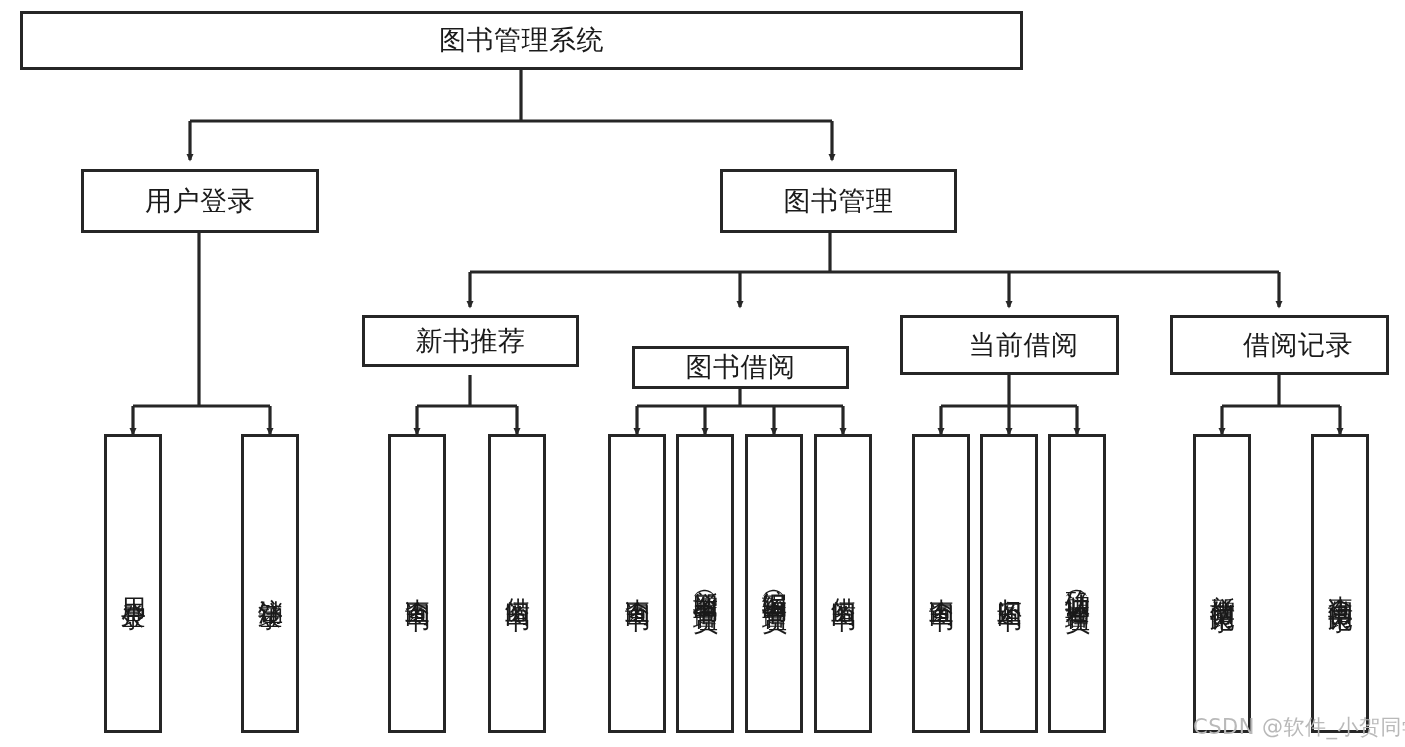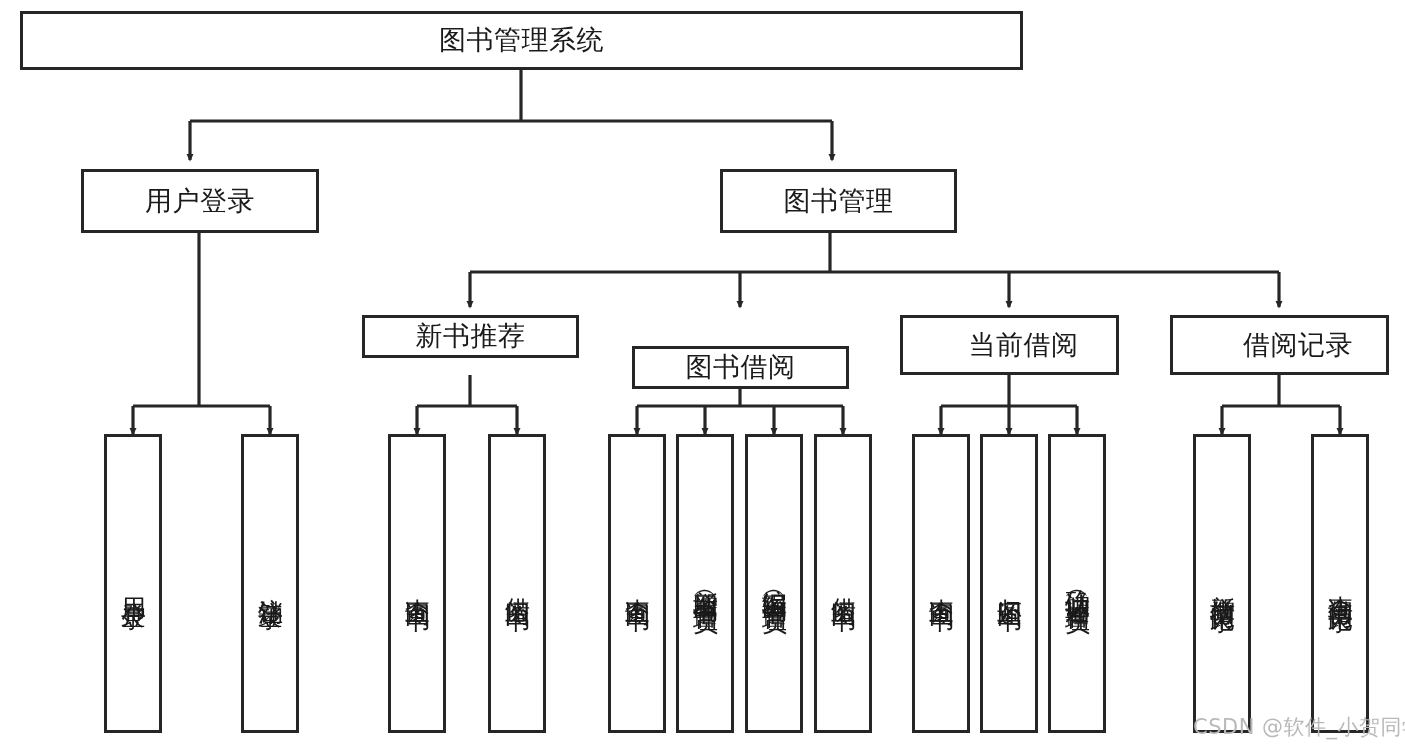--- a/index.html
+++ b/index.html
@@ -120,21 +120,21 @@
     <span class="lbl">图书管理系统</span>
   </div>
 
   <div class="node horiz" style="left:81px; top:169px; width:238px; height:64px;">
     <span class="lbl">用户登录</span>
   </div>
   <div class="node horiz" style="left:712px; top:169px; width:237px; height:64px;margin-left:8px;">
     <span class="lbl">图书管理</span>
   </div>
 
-  <div class="node horiz" style="left:362px; top:315px; width:217px; height:43px;">
+  <div class="node horiz" style="left:362px; top:315px; width:217px; height:52px;">
     <span class="lbl">新书推荐</span>
   </div>
   <div class="node horiz" style="left:632px; top:315px; width:217px; height:43px;margin-top:31px;">
     <span class="lbl">图书借阅</span>
   </div>
   <div class="node horiz" style="left:900px; top:315px; width:219px; height:60px;padding-left:28px;">
     <span class="lbl">当前借阅</span>
   </div>
   <div class="node horiz" style="left:1170px; top:315px; width:219px; height:60px;padding-left:37px;">
     <span class="lbl">借阅记录</span>

